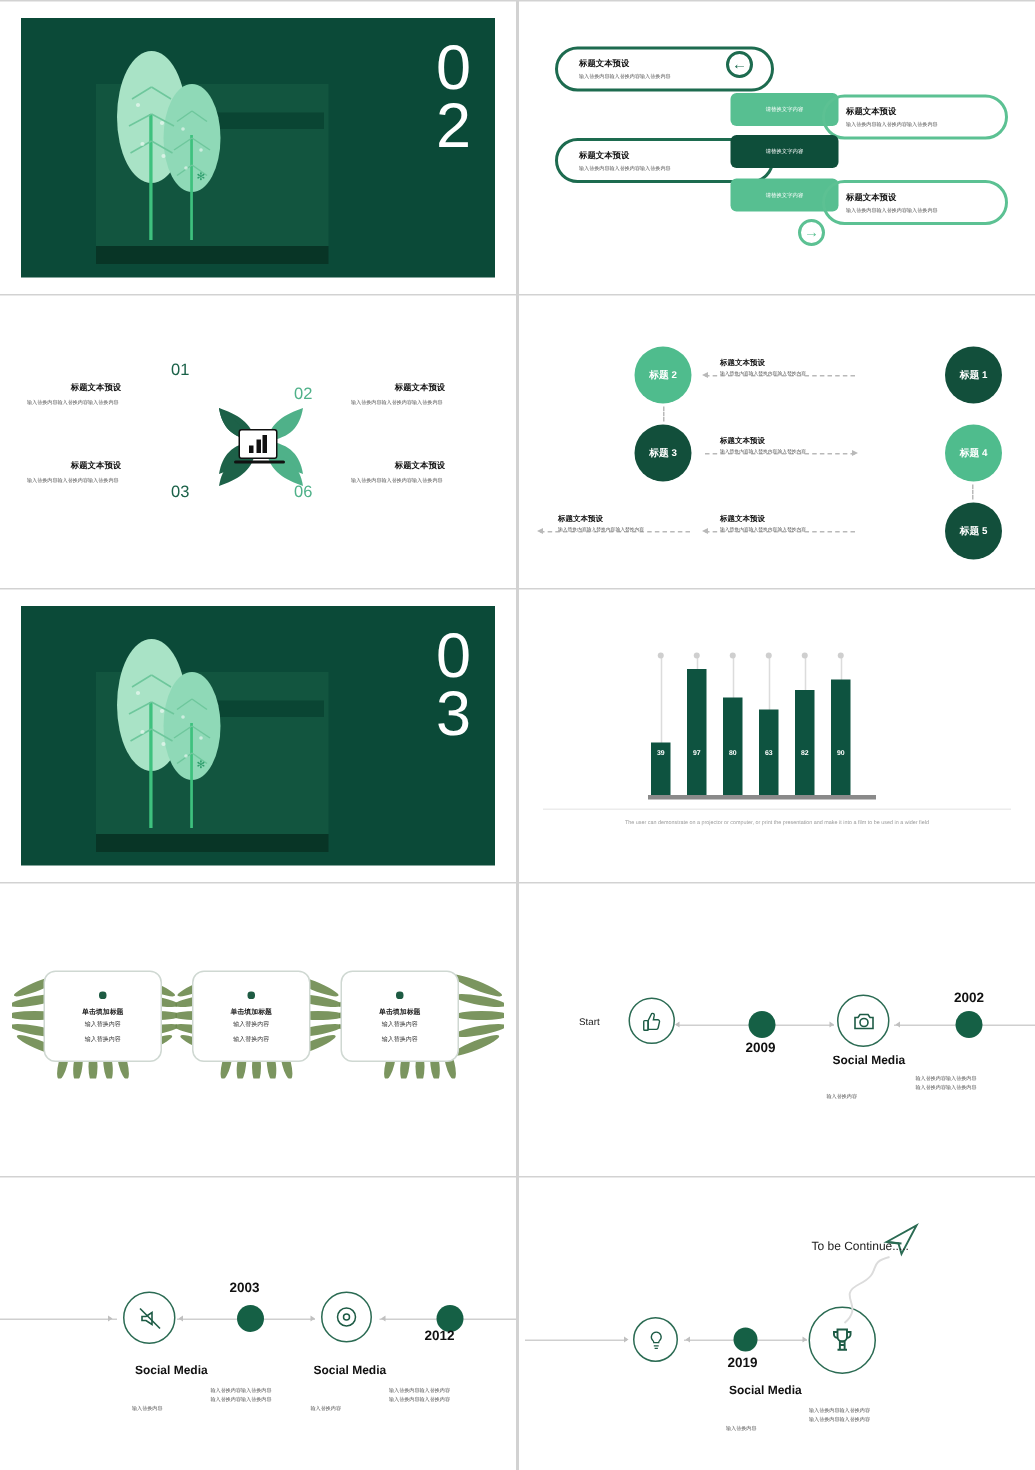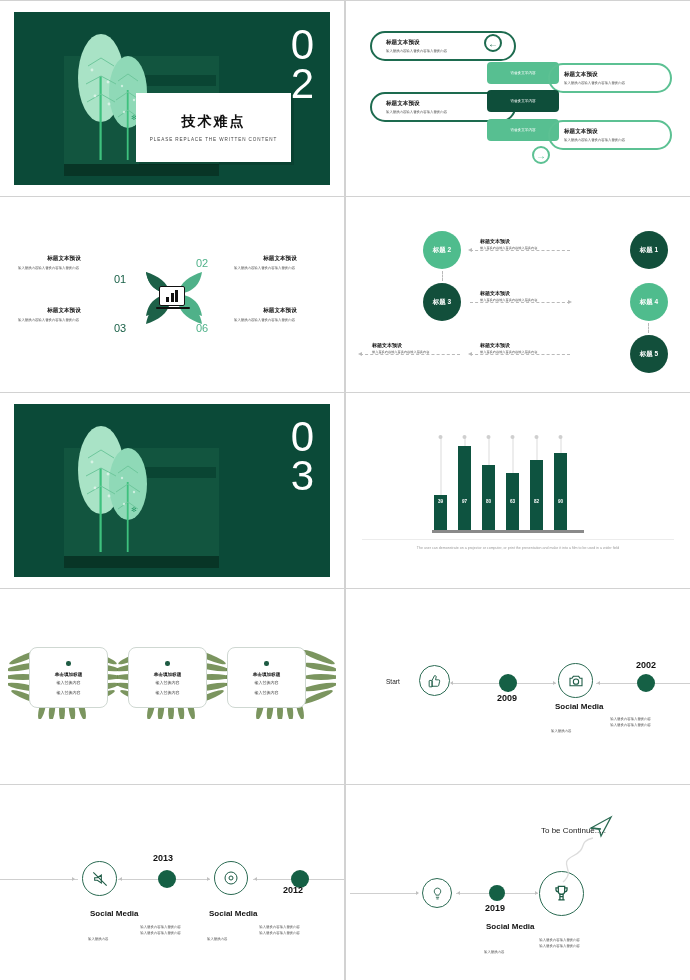--- a/index.html
+++ b/index.html
@@ -265,24 +265,20 @@
               <circle cx="34" cy="52" r="1.4"></circle>
             <circle cx="21" cy="66" r="1.4"></circle>
               <circle cx="35" cy="74" r="1.4"></circle>
             <circle cx="48" cy="56" r="1.2"></circle>
               <circle cx="60" cy="70" r="1.2"></circle>
             <circle cx="50" cy="82" r="1.2"></circle>
           </g>
           <text x="57" y="90" fill="#2f9e6d" font-size="7">✻</text>
         </svg>
       </div>
-      <div class="cov-card">
-        <div class="t">技术难点</div>
-        <div class="s">PLEASE REPLACE THE WRITTEN CONTENT</div>
-      </div>
       <div class="cov-num">
         <div>0</div>
         <div>2</div>
       </div>
     </div>
   </div>
 
   <div class="slide">
     <div class="pill" style="left:24px; top:30px; width:146px;">
       <div class="txt">
@@ -350,21 +346,21 @@
       <path d="M38 42 C22 40 16 32 14 20 C26 24 36 30 38 42 Z" fill="#1d6148"></path>
       <path d="M38 42 C22 44 16 52 14 64 C26 60 36 54 38 42 Z" fill="#1d6148"></path>
       <path d="M14 20 C18 26 30 38 38 42 C26 40 18 32 14 20 Z" fill="#1d6148"></path>
       <path d="M38 42 C30 34 24 26 14 20 C16 34 24 40 38 42 Z" fill="#1d6148"></path>
       <path d="M46 42 C62 40 68 32 70 20 C58 24 48 30 46 42 Z" fill="#4fb189"></path>
       <path d="M46 42 C62 44 68 52 70 64 C58 60 48 54 46 42 Z" fill="#4fb189"></path>
       <path d="M46 50 C62 52 68 60 70 72 C58 68 48 62 46 50 Z" fill="#4fb189"></path>
       <path d="M38 50 C22 52 16 60 14 72 C26 68 36 62 38 50 Z" fill="#1d6148"></path>
     </svg>
 
-    <div class="d-num dark" style="left:114px; top:76px;text-align:right;">01</div>
+    <div class="d-num dark" style="left:114px; top:44px;text-align:right;">01</div>
     <div class="d-num" style="left:196px; top:60px;">02</div>
     <div class="d-num dark" style="left:114px; top:125px;">03</div>
     <div class="d-num" style="left:196px; top:125px;">06</div>
 
     <div class="chart-icon" style="left:159px; top:89px;">
       <i style="height:5px;"></i>
         <i style="height:9px;"></i>
         <i style="height:12px;"></i>
     </div>
     <div class="chart-base"></div>
@@ -626,21 +622,21 @@
     <div class="tiny-arrow" style="left:207px; top:91.5px;"></div>
     <div class="tiny-arrow left" style="left:254px; top:91.5px;"></div>
 
     <div class="tl-icon" style="left:82px; top:76px; width:35px; height:35px;">
       <svg width="16" height="16" viewBox="0 0 24 24" fill="none" stroke="#1d5b45" stroke-width="1.6">
         <path d="M4 10v4h4l6 4V6l-6 4H4z"></path>
           <path d="M2 2l20 20"></path>
       </svg>
     </div>
     <div class="tl-dot" style="left:158px; top:85px; width:18px; height:18px;"></div>
-    <div class="tl-year" style="left:153px; top:68px;">2013</div>
+    <div class="tl-year" style="left:153px; top:68px;">2003</div>
 
     <div class="tl-icon" style="left:214px; top:76px; width:34px; height:34px;">
       <svg width="16" height="16" viewBox="0 0 24 24" fill="none" stroke="#1d5b45" stroke-width="1.5">
         <circle cx="12" cy="12" r="9"></circle>
           <circle cx="12" cy="12" r="3"></circle>
       </svg>
     </div>
     <div class="tl-dot" style="left:291px; top:85px; width:18px; height:18px;"></div>
     <div class="tl-year" style="left:283px; top:100px;">2012</div>
 

